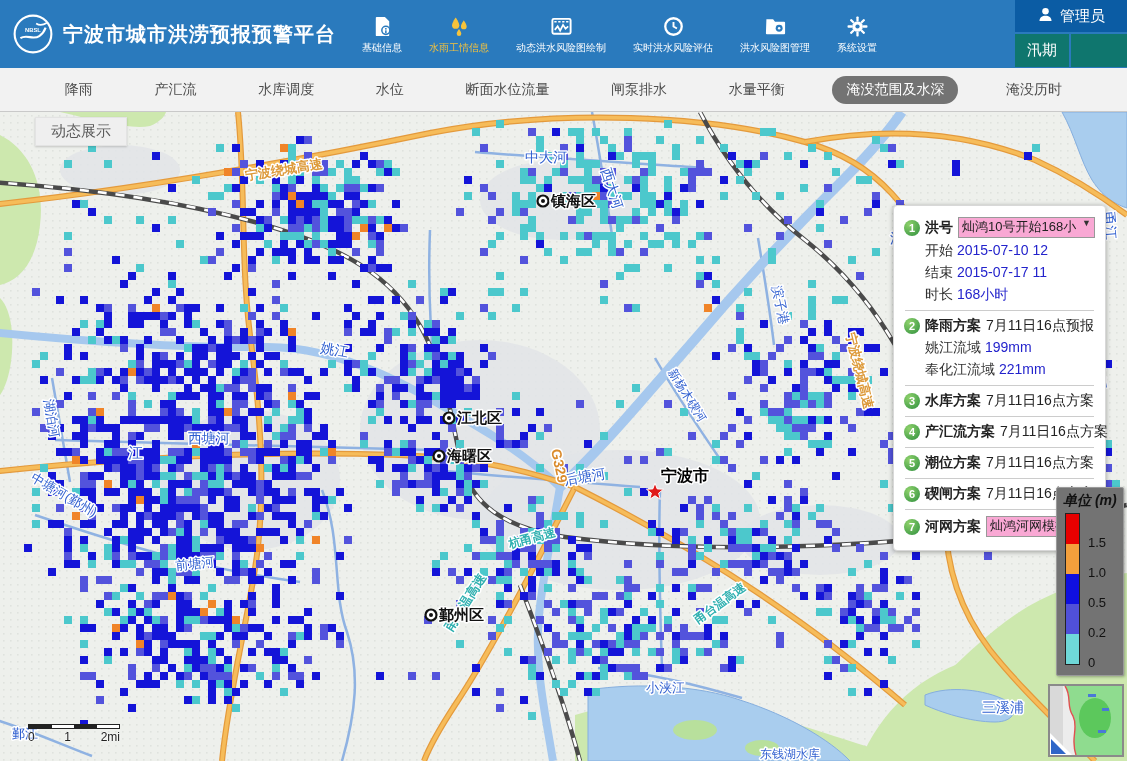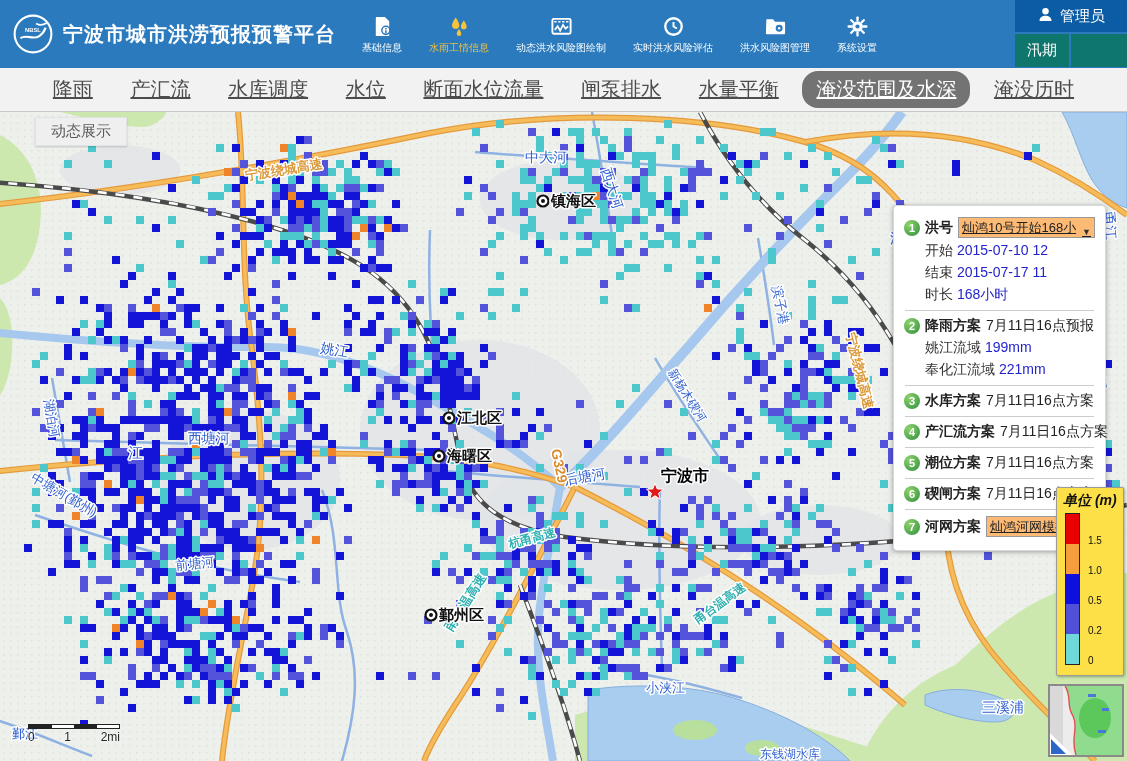--- a/index.html
+++ b/index.html
@@ -21,21 +21,21 @@
              grid-template-rows:32px 33px;gap:2px;padding-top:0;background:#2a7abd;}
   .user-box{background:#0b5ca4;display:flex;align-items:center;justify-content:center;gap:6px;
             color:#fff;font-size:15px;cursor:pointer;}
   .mode-row{display:grid;grid-template-columns:54px 1fr;gap:2px;}
   .mode-box,.power-box{background:#0f766e;display:flex;align-items:center;justify-content:center;
             color:#fff;font-size:15px;cursor:pointer;}
   
   .subnav{position:absolute;top:68px;left:0;width:1127px;height:44px;background:#f2f2f2;
           border-bottom:1px solid #c9c9c9;display:flex;align-items:center;
           justify-content:space-around;padding:0 34px;}
-  .tab{color:#4c4c4c;font-size:20px;cursor:pointer;white-space:nowrap;padding:5px 14px;text-decoration:underline;}
+  .tab{color:#4c4c4c;font-size:14px;cursor:pointer;white-space:nowrap;padding:5px 14px;}
   .tab.active{background:#737373;color:#fff;border-radius:16px;}
   
   .map-wrap{position:absolute;top:112px;left:0;width:1127px;height:649px;overflow:hidden;}
   .map-svg-holder{position:absolute;inset:0;z-index:0;}
   svg text{paint-order:stroke;stroke-linejoin:round;}
   .overlay-btn{position:absolute;left:35px;top:5px;width:92px;height:29px;background:#efefef;
                border:1px solid #e3e3e3;color:#5a5a5a;font-size:15px;z-index:10;cursor:pointer;
                font-family:inherit;box-shadow:0 1px 2px rgba(0,0,0,.18);}
   
   .info-panel{position:absolute;left:893px;top:93px;width:213px;background:#fff;z-index:20;
@@ -44,33 +44,33 @@
   .p-row{display:flex;align-items:center;gap:5px;margin:3px 0;}
   .p-num{width:16px;height:16px;border-radius:50%;flex:none;color:#fff;font-size:11px;font-weight:bold;
          display:flex;align-items:center;justify-content:center;
          background:radial-gradient(circle at 32% 28%,#8ed16b,#2e8f3e);}
   .p-label{font-weight:bold;white-space:nowrap;}
   .p-scheme{white-space:nowrap;}
   .p-kv{margin:4px 0 4px 21px;white-space:nowrap;}
   .p-klabel{color:#333;}
   .p-val{color:#2323cc;}
   .p-div{border-top:1px solid #ccc;margin:6px 1px;}
-  .p-select{flex:1;display:flex;align-items:flex-end;border:1px solid #999;background:#fdba74;height:21px;
-            padding:0 3px;font-size:13px;overflow:hidden;white-space:nowrap;cursor:pointer;min-width:0;text-decoration:underline;}
+  .p-select{flex:1;display:flex;align-items:flex-start;border:1px solid #999;background:#f9a8d4;height:21px;
+            padding:0 3px;font-size:13px;overflow:hidden;white-space:nowrap;cursor:pointer;min-width:0;}
   .p-sel-text{flex:1;overflow:hidden;}
   .p-arrow{font-size:9px;color:#333;flex:none;margin-left:2px;}
   
-  .legend{position:absolute;left:1056px;top:375px;width:68px;z-index:30;background:#fde047;
+  .legend{position:absolute;left:1056px;top:375px;width:68px;z-index:30;background:#737373;
           border:1px solid #9a9a9a;border-radius:2px;box-shadow:1px 1px 3px rgba(0,0,0,.3);
           padding:4px 6px 8px 6px;}
   .legend-title{font-style:italic;font-weight:bold;font-size:14px;color:#111;white-space:nowrap;}
   .legend-body{position:relative;height:154px;margin-top:3px;}
   .legend-bar{position:absolute;left:2px;top:0;width:15px;border:1px solid #222;}
   .legend-seg{height:30px;}
-  .legend-lab{position:absolute;left:25px;font-size:10px;color:#111;}
+  .legend-lab{position:absolute;left:25px;font-size:13px;color:#111;}
   
   .scalebar{position:absolute;left:28px;top:612px;width:92px;z-index:5;}
   .sb-bar{display:flex;height:5px;border:1px solid #222;background:#fff;}
   .sb-seg{flex:1;}
   .sb-labels{display:flex;justify-content:space-between;font-size:12px;color:#222;
              text-shadow:0 0 2px #fff,0 0 2px #fff;margin-top:1px;}
   
   .inset{position:absolute;right:3px;bottom:4px;width:76px;height:73px;z-index:5;background:#fff;
          border:2px solid #8a8a8a;cursor:pointer;}
   .inset-tri-bg{position:absolute;left:0;bottom:0;width:0;height:0;

